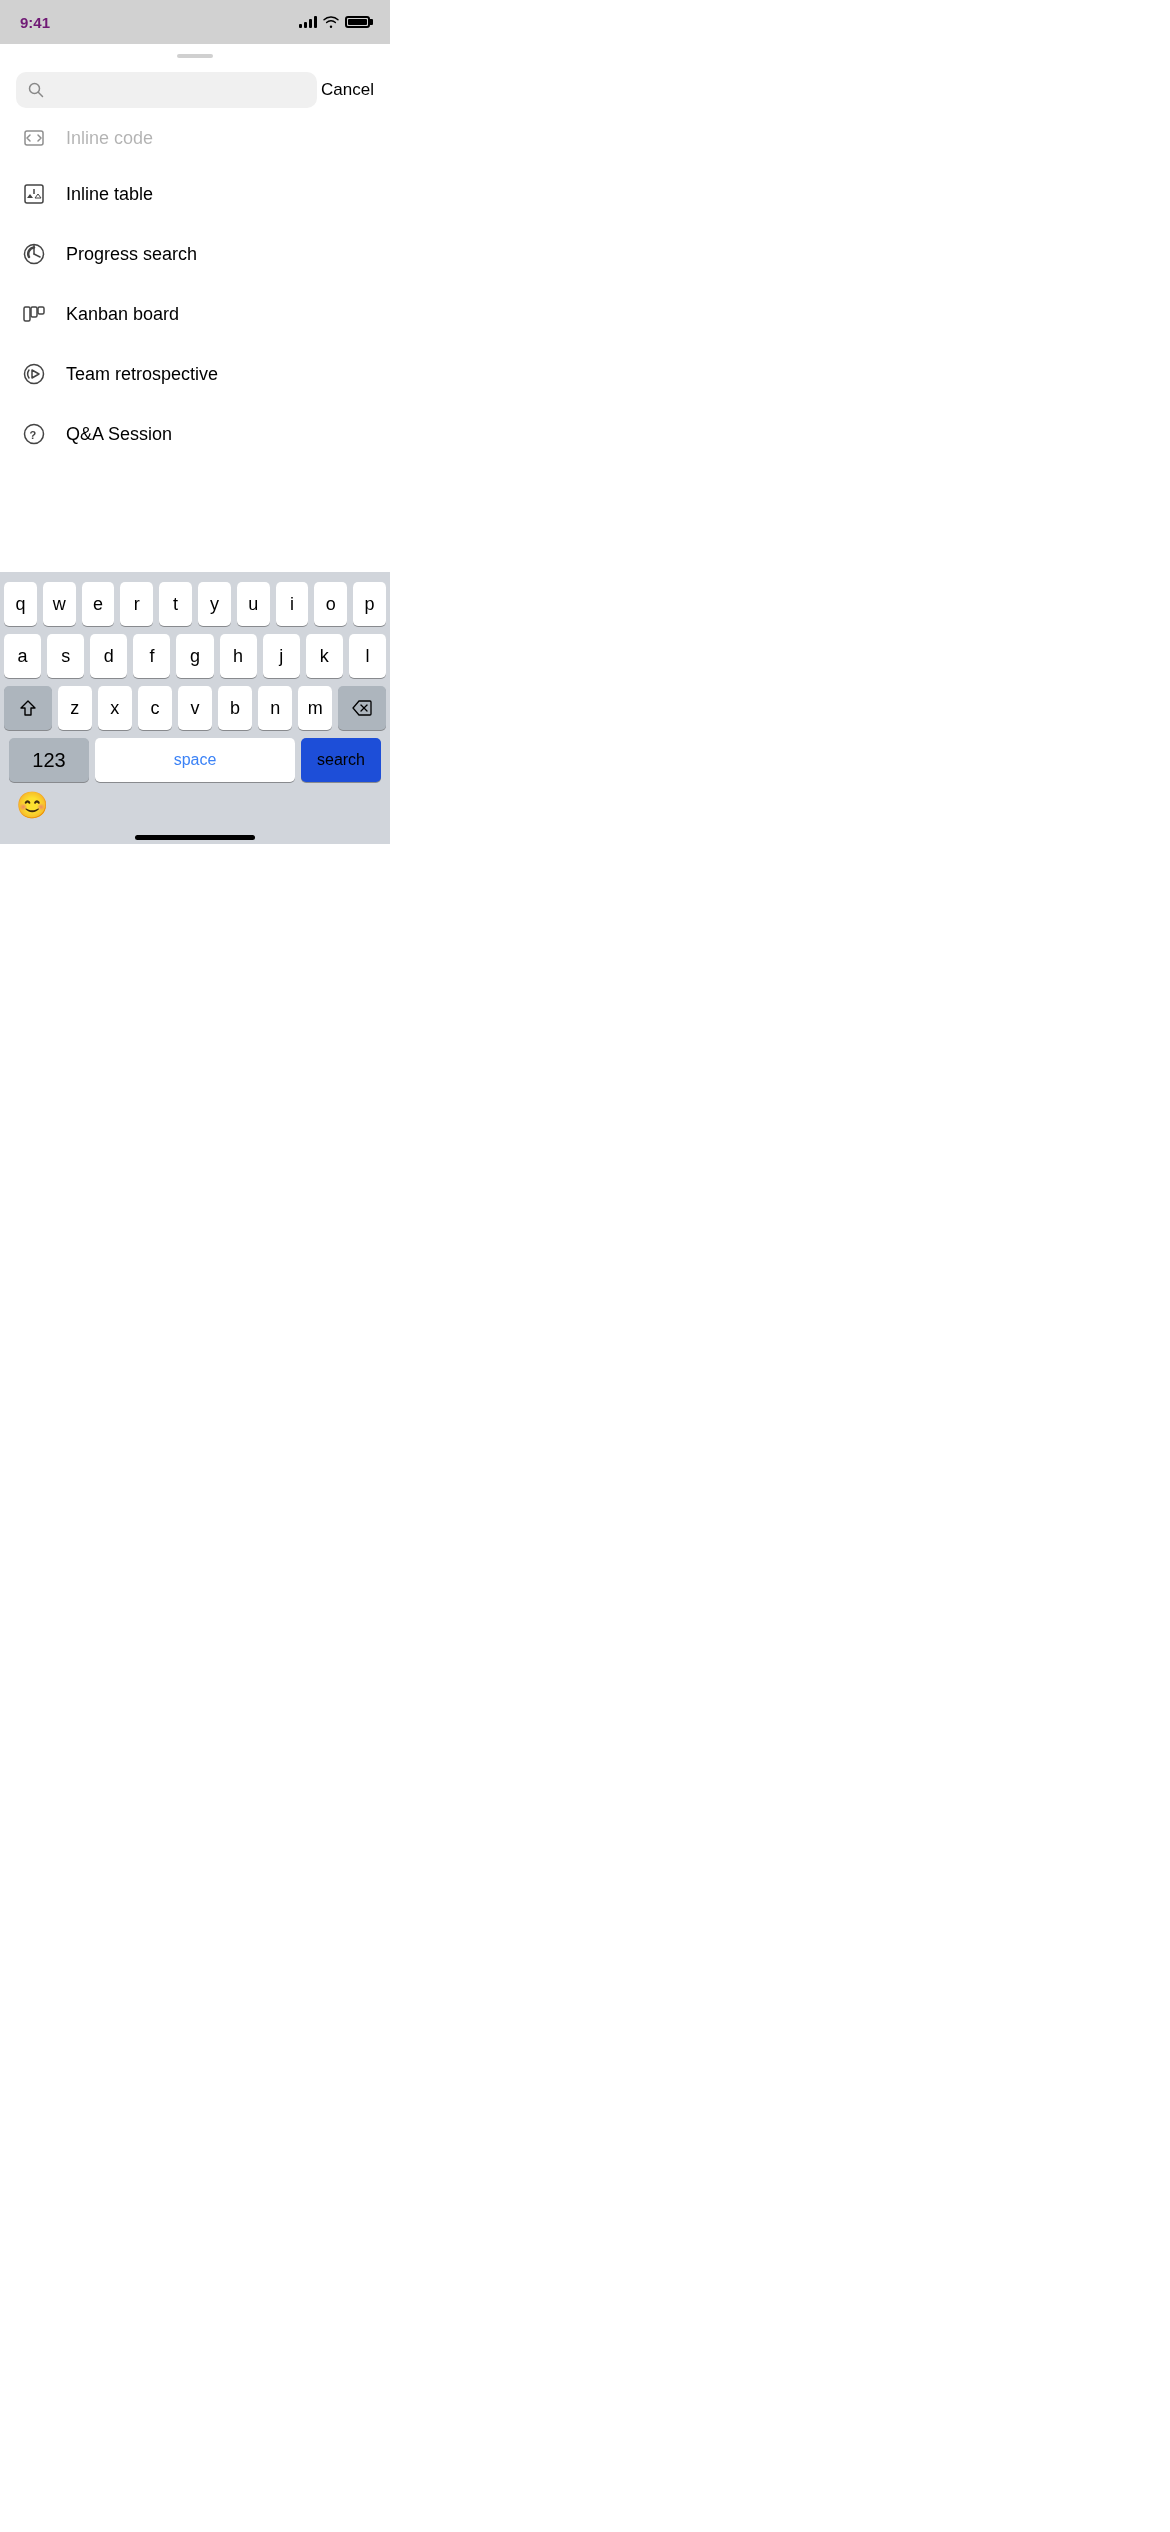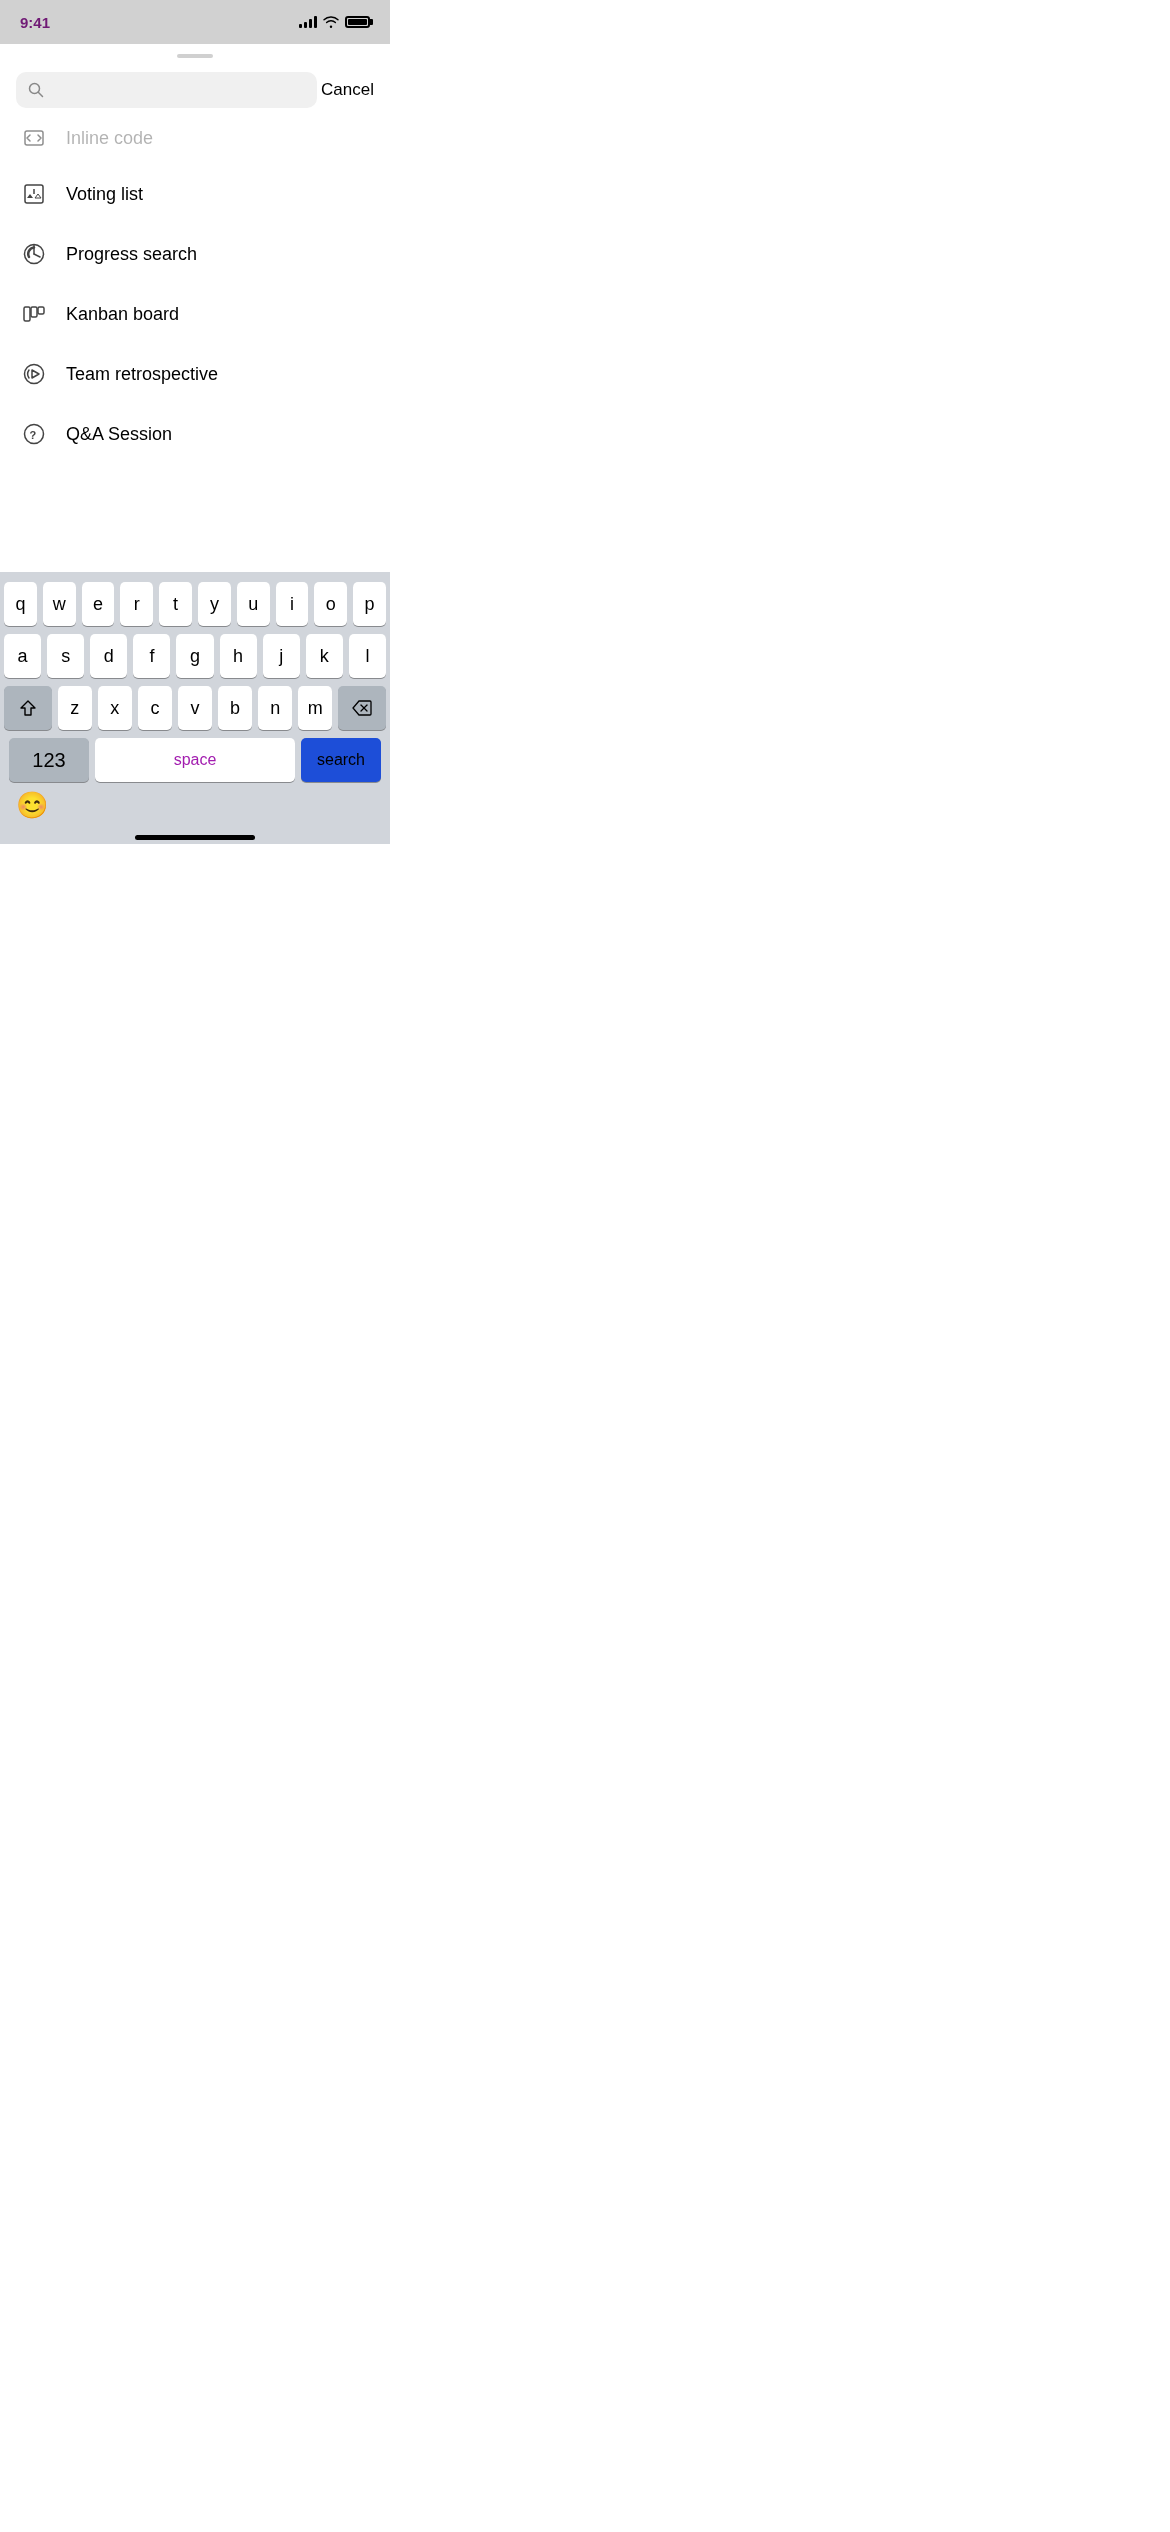--- a/index.html
+++ b/index.html
@@ -200,21 +200,21 @@
       color: #000;
       flex: 1.4;
       max-width: 52px;
       font-size: 14px;
     }
     .key.space {
       background: #fff;
       flex: 4;
       max-width: 200px;
       font-size: 16px;
-      color: #a21caf;
+      color: #3b82f6;
     }
     .key.search-key {
       background: #1d4ed8;
       flex: 1.8;
       max-width: 80px;
       font-size: 16px;
     }
     .key.numbers {
       background: #adb5bd;
       flex: 1.8;
@@ -297,21 +297,21 @@
 
   <div class="menu-item">
     <div class="menu-icon">
       <svg width="26" height="26" viewBox="0 0 26 26" fill="none">
         <rect x="4" y="4" width="18" height="18" rx="2" stroke="#444" stroke-width="1.5"></rect>
         <path d="M9 13l-3 4h6z" fill="#444"></path>
         <path d="M17 13l3 4h-6z" stroke="#444" stroke-width="1" fill="none"></path>
         <line x1="13" y1="8" x2="13" y2="13" stroke="#444" stroke-width="1.5"></line>
       </svg>
     </div>
-    <span class="menu-label">Voting list</span>
+    <span class="menu-label">Inline table</span>
   </div>
 
   <div class="menu-item">
     <div class="menu-icon">
       <svg width="26" height="26" viewBox="0 0 26 26" fill="none">
         <circle cx="13" cy="13" r="9.5" stroke="#444" stroke-width="1.5"></circle>
         <path d="M13 13 L13 4.5" stroke="#444" stroke-width="1.5" stroke-linecap="round"></path>
         <path d="M13 13 L19 16" stroke="#444" stroke-width="1.5" stroke-linecap="round"></path>
         <path d="M8 16 A6.5 6.5 0 0 1 13 6.5" stroke="#444" stroke-width="2.5" fill="none" stroke-linecap="round"></path>
       </svg>

